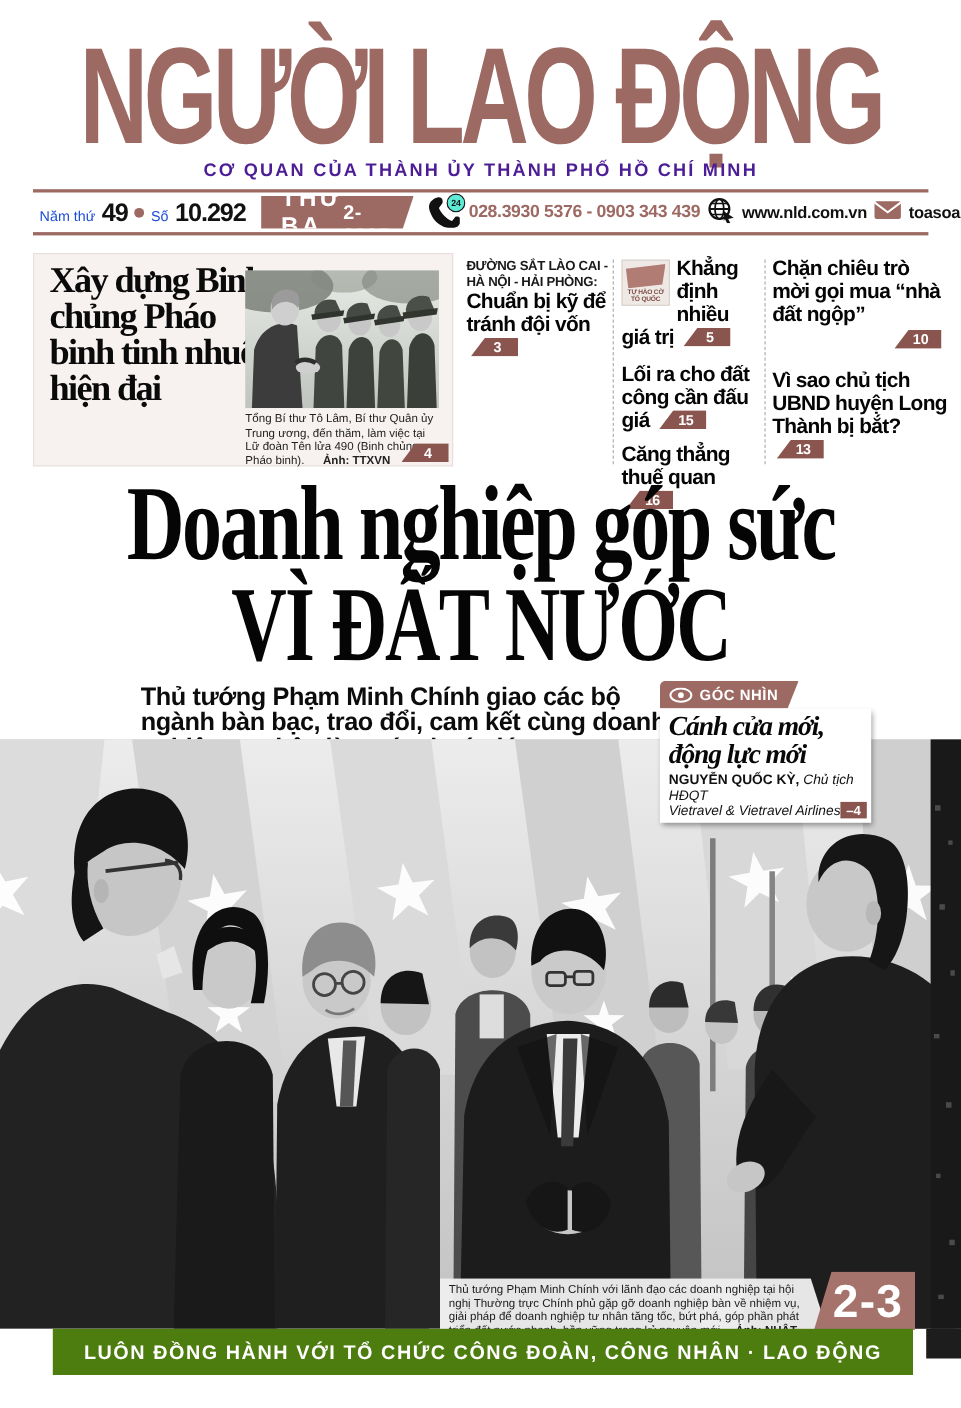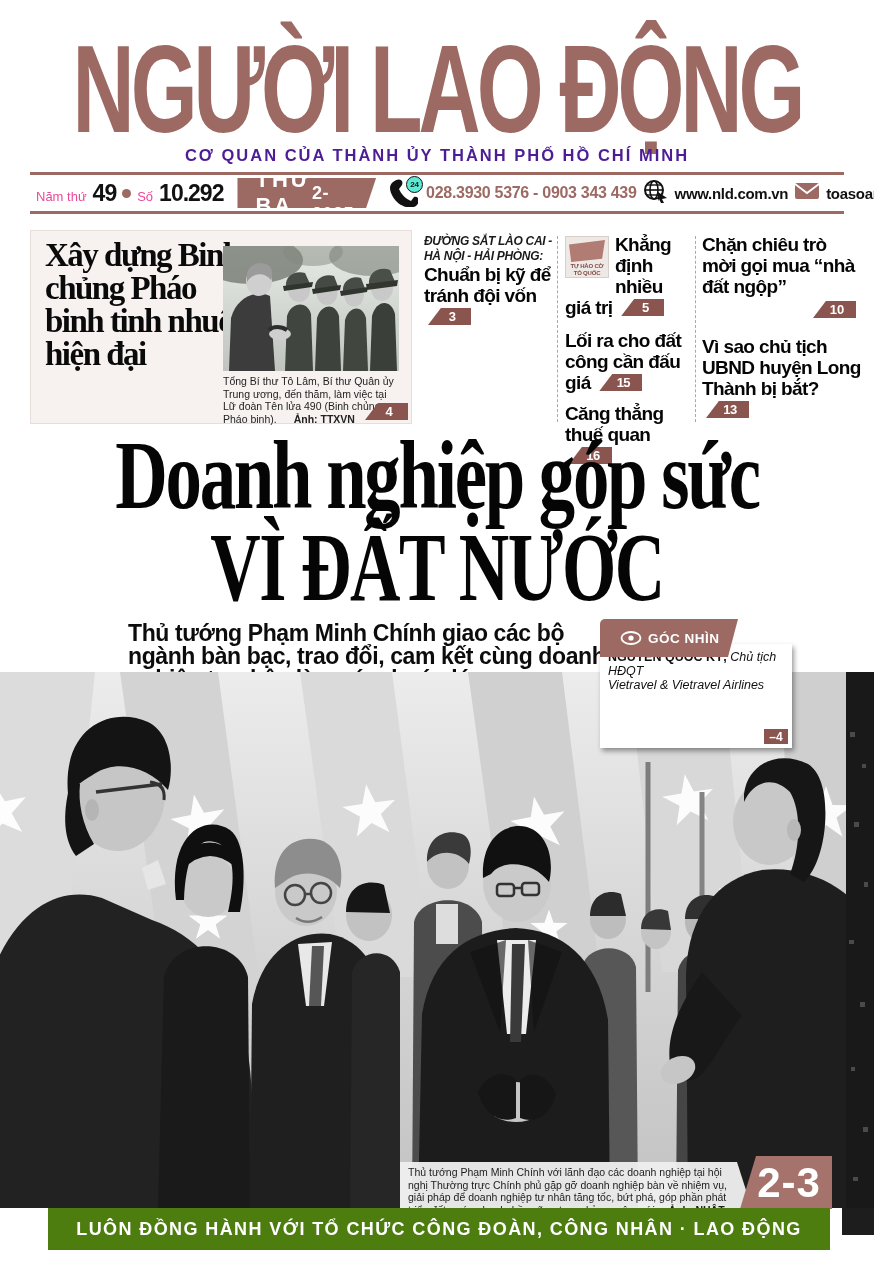--- a/index.html
+++ b/index.html
@@ -9,21 +9,21 @@
 
   
   .logo{top:26px;left:0;width:874px;text-align:center;color:#9d6a63;
         font-weight:bold;font-size:86px;letter-spacing:-4px;white-space:nowrap;
         transform:scale(1.0,1.45);transform-origin:50% 0;line-height:1;}
   .tagline{top:146px;left:0;width:874px;text-align:center;font-weight:bold;
         font-size:16.5px;letter-spacing:2px;color:#4c1d95;}
   .infobar{top:172px;left:30px;width:814px;height:36px;border-top:3px solid #9d6a63;
         border-bottom:3px solid #9d6a63;display:flex;align-items:center;}
   .ib-left{display:flex;align-items:baseline;gap:6px;margin-left:6px;white-space:nowrap;}
-  .ib-small{font-size:13px;color:#ec4899;}
+  .ib-small{font-size:13px;color:#1d4ed8;}
   .ib-big{font-size:23px;font-weight:bold;letter-spacing:-1px;}
   .ib-dot{width:9px;height:9px;border-radius:50%;background:#9d6a63;align-self:center;}
   .daybox{margin-left:14px;height:30px;background:#9d6a63;color:#fff;display:flex;
         align-items:center;padding:0 22px 0 18px;
         clip-path:polygon(0 0,100% 0,calc(100% - 10px) 100%,0 100%);}
   .daybox .day{font-weight:bold;font-size:22px;letter-spacing:3px;}
   .daybox .date{font-weight:bold;font-size:18px;letter-spacing:.5px;}
   .contact{display:flex;align-items:center;gap:6px;margin-left:12px;white-space:nowrap;}
   .phone-wrap{position:relative;width:32px;height:28px;}
   .badge24{position:absolute;right:-3px;top:-3px;width:15px;height:15px;border-radius:50%;
@@ -45,21 +45,21 @@
   .pagebadge{display:inline-flex;align-items:center;justify-content:center;
         background:#8a554e;color:#fff;font-weight:bold;font-size:13px;height:17px;
         min-width:28px;padding:0 5px 0 10px;
         clip-path:polygon(30% 0,100% 0,100% 100%,0 100%);}
   .leadpage{position:absolute;right:3px;bottom:3px;}
 
   
   .vdash{top:236px;width:0;height:186px;border-left:1px dashed #a9a9a9;}
   .col{top:234px;}
   .col .item{position:relative;}
-  .kicker{font-weight:bold;font-size:12px;line-height:15px;letter-spacing:-.3px;color:#1a1a1a;font-style:italic;}
+  .kicker{font-weight:bold;font-size:12px;line-height:15px;letter-spacing:-.3px;color:#1a1a1a;}
   .ht{font-weight:bold;font-size:19px;line-height:21px;letter-spacing:-.6px;color:#050505;}
   .ht .pagebadge{vertical-align:2px;margin-left:4px;}
   .stamp{float:left;width:42px;height:40px;margin:2px 6px 2px 0;position:relative;
         background:#efe9e6;border:1px solid #d8cfca;overflow:hidden;}
   .stamp .flagpart{position:absolute;left:3px;top:3px;width:36px;height:22px;background:#b07c74;
         clip-path:polygon(0 20%,100% 0,92% 85%,6% 100%);}
   .stamp .stamptext{position:absolute;left:0;bottom:1px;width:100%;text-align:center;
         font-size:6px;font-weight:bold;color:#7d4a43;letter-spacing:-.2px;line-height:6.5px;}
 
   
@@ -68,22 +68,22 @@
         font-size:97px;line-height:96px;letter-spacing:-3px;transform:scaleX(.75);
         transform-origin:50% 0;color:#050505;}
   .h1b{top:520px;left:0;width:874px;text-align:center;white-space:nowrap;
         font-family:"Liberation Serif","DejaVu Serif",serif;font-weight:bold;
         font-size:97px;line-height:96px;letter-spacing:-2px;transform:scaleX(.72);
         transform-origin:50% 0;color:#050505;}
   .subtitle{top:622px;left:80px;width:508px;font-weight:bold;font-size:23px;
         line-height:23px;letter-spacing:-.4px;color:#0c0c0c;margin-left:48px;}
 
   
-  .op-tab{top:619px;left:600px;width:118px;height:38px;background:#9d6a63;color:#fff;
-        display:flex;align-items:center;gap:6px;padding-left:20px;z-index:6;
+  .op-tab{top:619px;left:600px;width:118px;height:25px;background:#9d6a63;color:#fff;
+        display:flex;align-items:center;gap:6px;padding-left:8px;z-index:6;
         clip-path:polygon(0 0,100% 0,calc(100% - 10px) 100%,0 100%);border-radius:5px 0 0 0;}
   .op-tab span{font-weight:bold;font-size:13.5px;letter-spacing:.5px;}
   .op-box{top:644px;left:600px;width:192px;height:104px;background:#fff;z-index:5;
         box-shadow:2px 3px 5px rgba(0,0,0,.4);padding:4px 8px;box-sizing:border-box;}
   .op-title{font-family:"Liberation Serif","DejaVu Serif",serif;font-style:italic;
         font-weight:bold;font-size:25px;line-height:26px;letter-spacing:-1px;color:#080808;}
   .op-author{margin-top:2px;font-size:12.5px;line-height:14px;color:#111;}
   .op-author .nm{font-weight:bold;}
   .op-author .rl,.op-org{font-style:italic;}
   .op-org{font-size:12.5px;line-height:14px;}
@@ -259,20 +259,21 @@
   <div class="abs subtitle">Thủ tướng Phạm Minh Chính giao các bộ ngành bàn bạc, trao đổi, cam kết cùng doanh nghiệp tư nhân làm các dự án lớn</div>
 
   <div class="abs op-tab">
     <svg width="22" height="14" viewBox="0 0 22 14">
       <ellipse cx="11" cy="7" rx="9.5" ry="6" fill="none" stroke="#fff" stroke-width="1.8"></ellipse>
       <circle cx="11" cy="7" r="2.6" fill="#fff"></circle>
     </svg>
     <span>GÓC NHÌN</span>
   </div>
   <div class="abs op-box">
+    <div class="op-title">Cánh cửa mới, động lực mới</div>
     <div class="op-author">
       <span class="nm">NGUYỄN QUỐC KỲ,</span>
       <span class="rl">Chủ tịch HĐQT</span>
     </div>
     <div class="op-org">Vietravel &amp; Vietravel Airlines</div>
     <span class="op-page">–4</span>
   </div>
 
   <div class="abs mainphoto">
     <svg viewBox="0 0 874 536" preserveAspectRatio="none">

